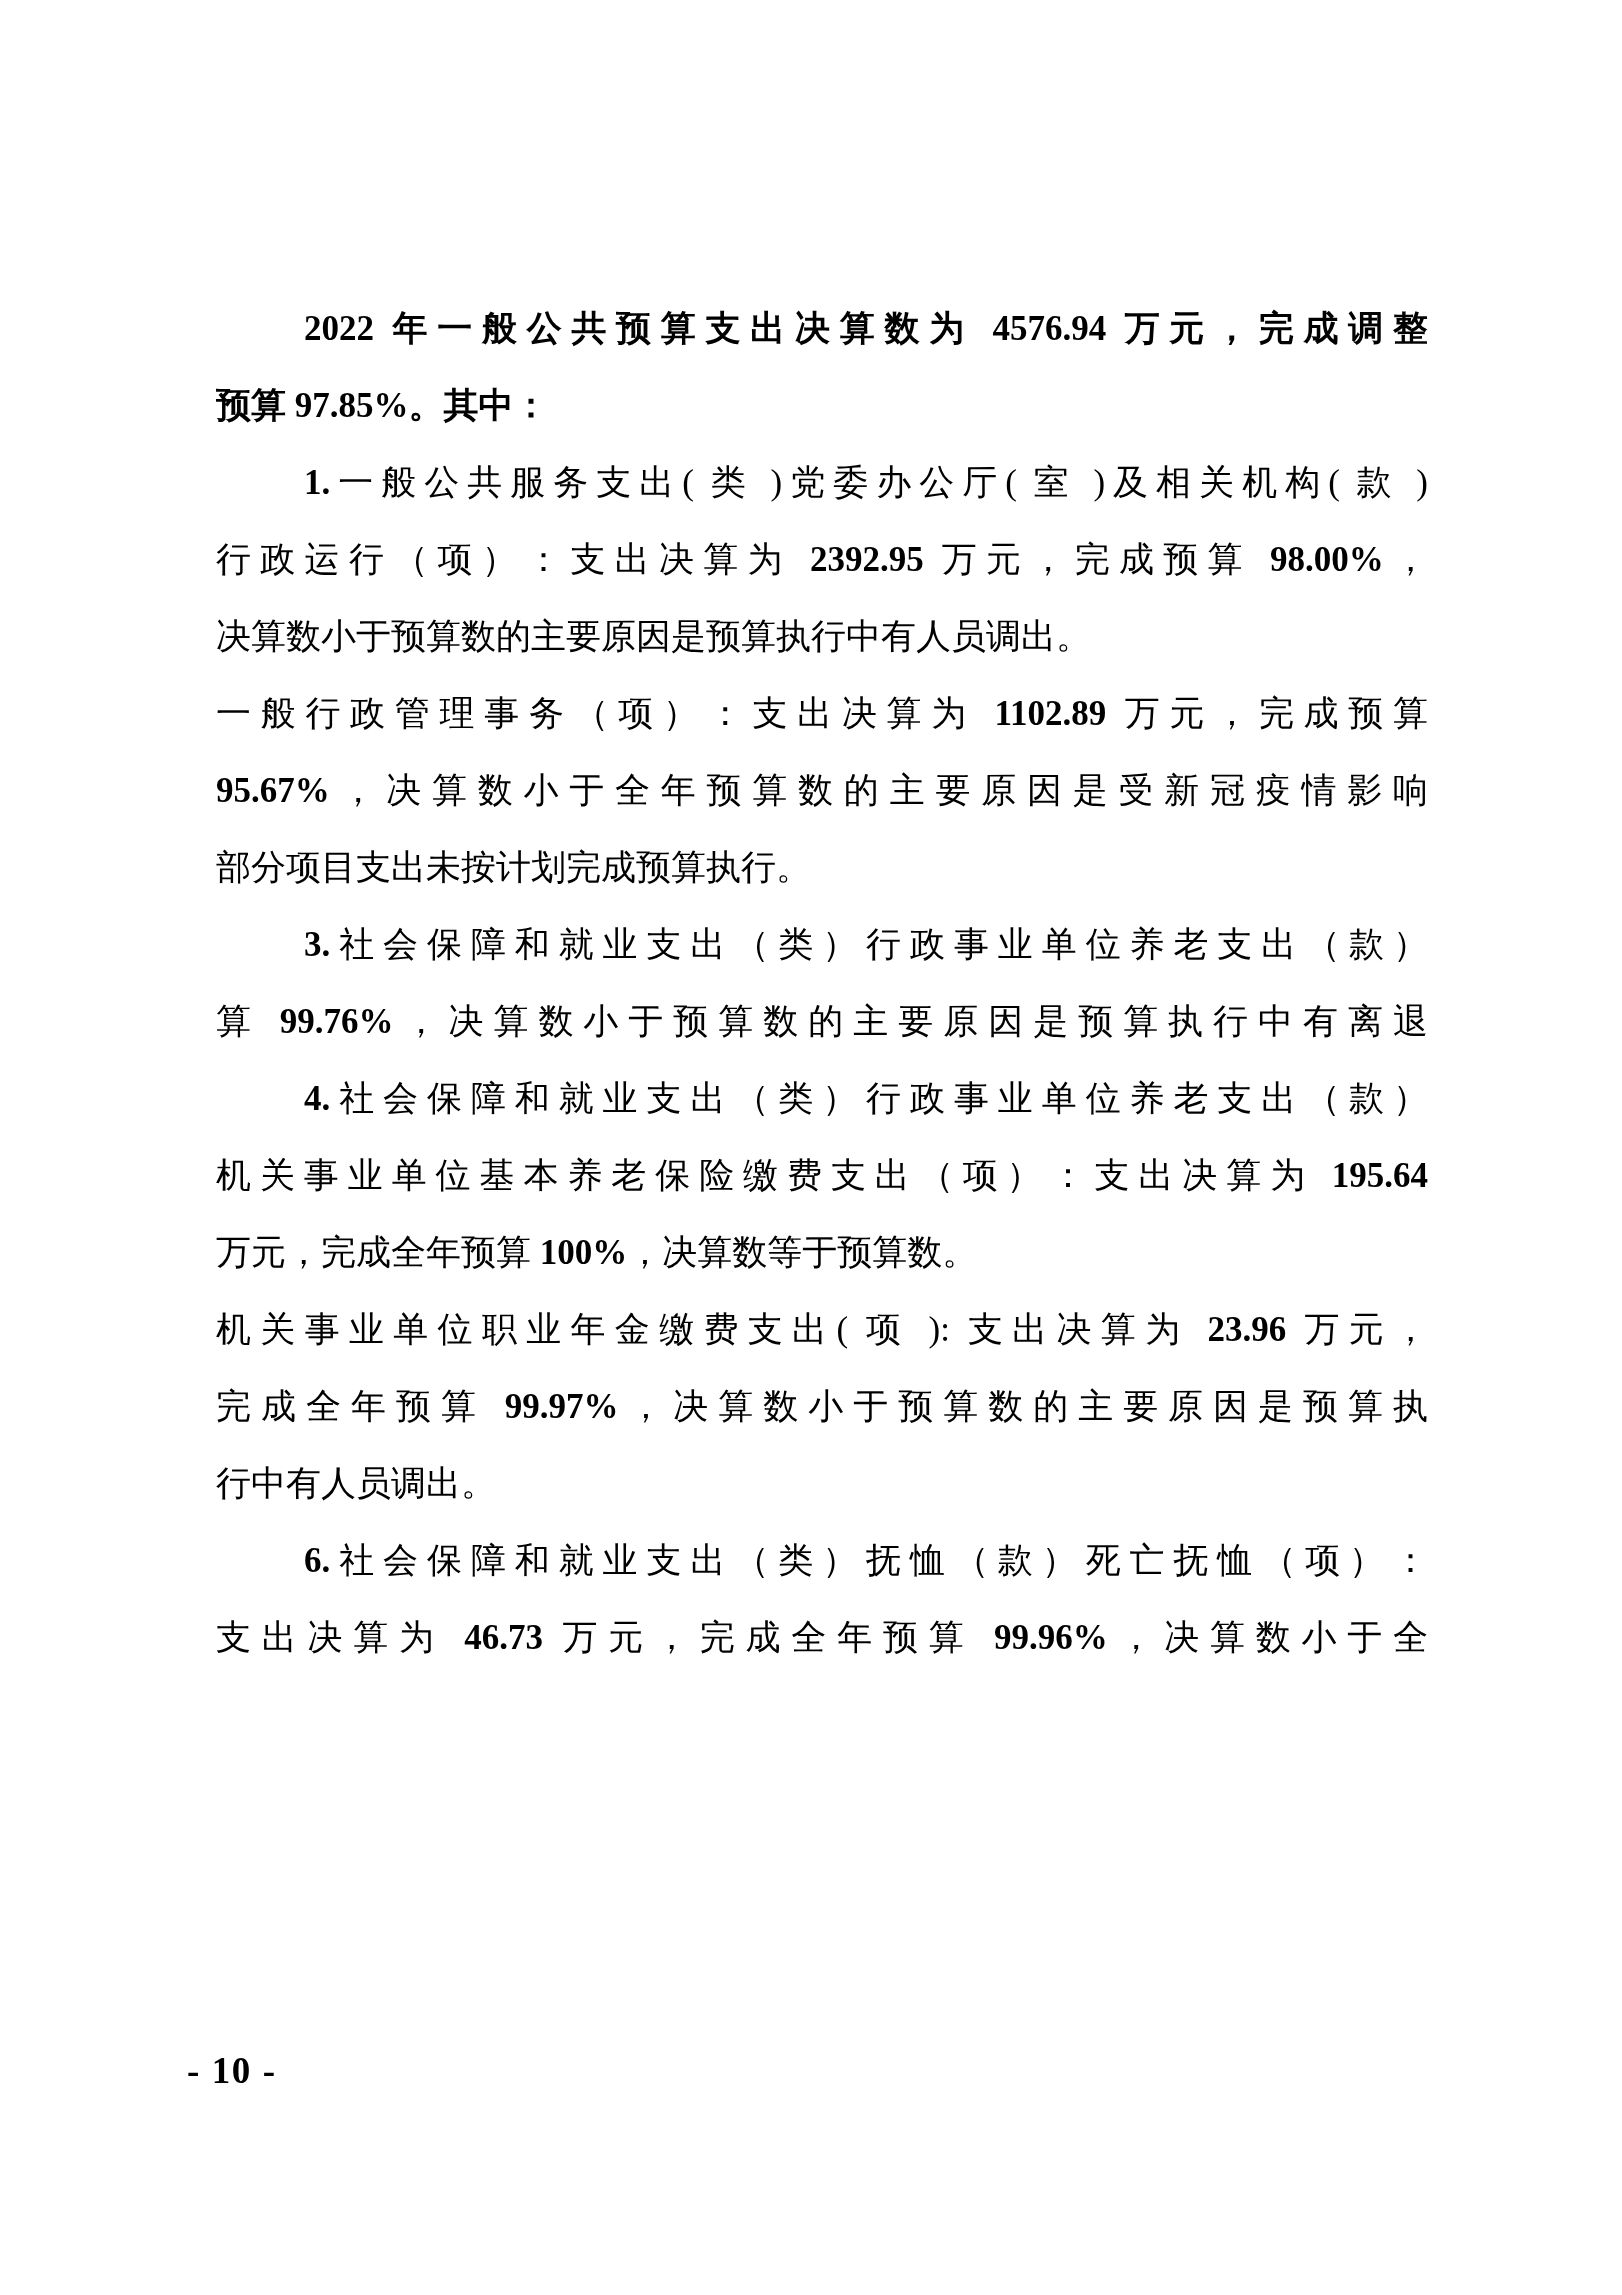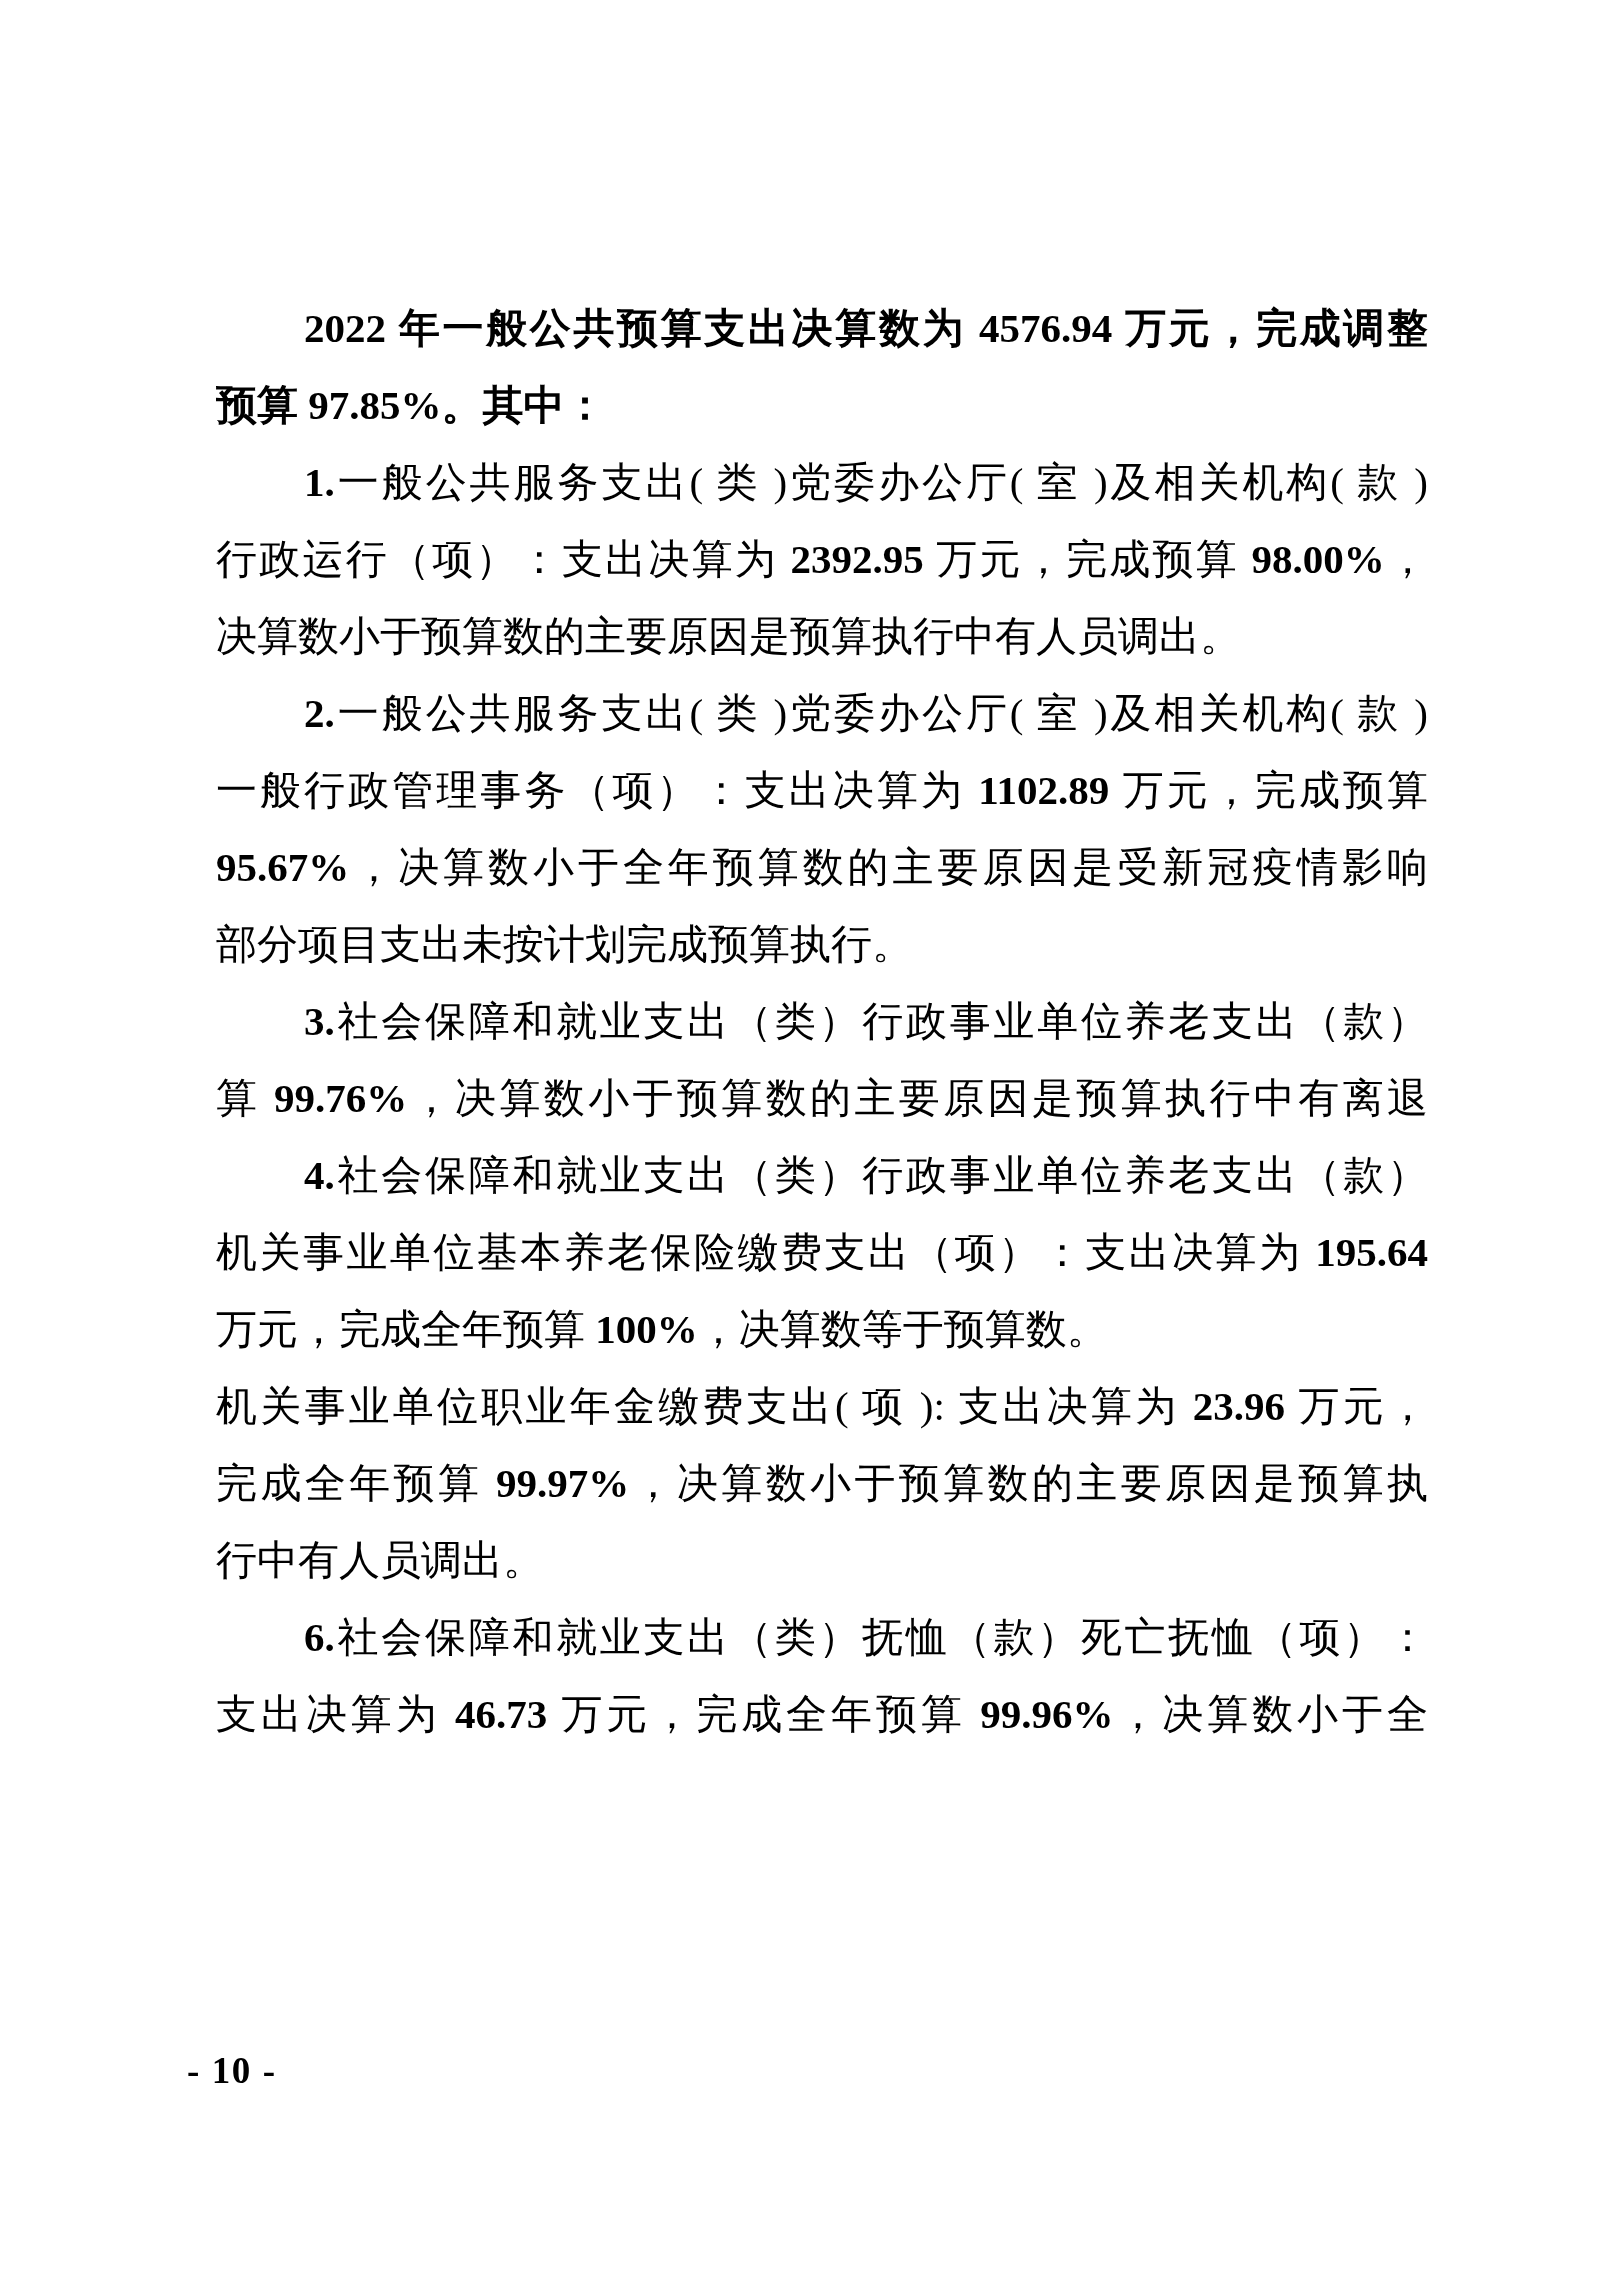--- a/index.html
+++ b/index.html
@@ -16,21 +16,21 @@
     position: absolute;
     left: 0; top: 0;
     width: 1623px; height: 2295px;
     background: #ffffff;
   }
   .content {
     position: absolute;
     left: 216px;
     top: 290px;
     width: 1212px;
-    font-size: 41px;
+    font-size: 35px;
     line-height: 77px;
     color: #000000;
   }
   .line {
     height: 77px;
     overflow: hidden;
     text-align: left;
     white-space: normal;
   }
   .line.jst {
@@ -60,21 +60,20 @@
       <div>
         <div class="line jst ind"><span class="seg seg-b">2022 年一般公共预算支出决算数为 4576.94 万元，完成调整</span></div>
         <div class="line"><span class="seg seg-b">预算 97.85%。其中：</span></div>
       </div>
       <div>
         <div class="line jst ind"><span class="seg seg-b">1.</span><span class="seg">一般公共服务支出( 类 )党委办公厅( 室 )及相关机构( 款 )</span></div>
         <div class="line jst"><span class="seg">行政运行（项）：支出决算为 </span><span class="seg seg-b">2392.95</span><span class="seg"> 万元，完成预算 </span><span class="seg seg-b">98.00%</span><span class="seg">，</span></div>
         <div class="line"><span class="seg">决算数小于预算数的主要原因是预算执行中有人员调出。</span></div>
       </div>
       <div>
-        <div class="line jst ind"><span class="seg seg-b">2.</span><span class="seg">一般公共服务支出( 类 )党委办公厅( 室 )及相关机构( 款 )</span></div>
         <div class="line jst"><span class="seg">一般行政管理事务（项）：支出决算为 </span><span class="seg seg-b">1102.89</span><span class="seg"> 万元，完成预算</span></div>
         <div class="line jst"><span class="seg seg-b">95.67%</span><span class="seg">，决算数小于全年预算数的主要原因是受新冠疫情影响</span></div>
         <div class="line"><span class="seg">部分项目支出未按计划完成预算执行。</span></div>
       </div>
       <div>
         <div class="line jst ind"><span class="seg seg-b">3.</span><span class="seg">社会保障和就业支出（类）行政事业单位养老支出（款）</span></div>
         <div class="line jst"><span class="seg">算 </span><span class="seg seg-b">99.76%</span><span class="seg">，决算数小于预算数的主要原因是预算执行中有离退</span></div>
       </div>
       <div>
         <div class="line jst ind"><span class="seg seg-b">4.</span><span class="seg">社会保障和就业支出（类）行政事业单位养老支出（款）</span></div>

